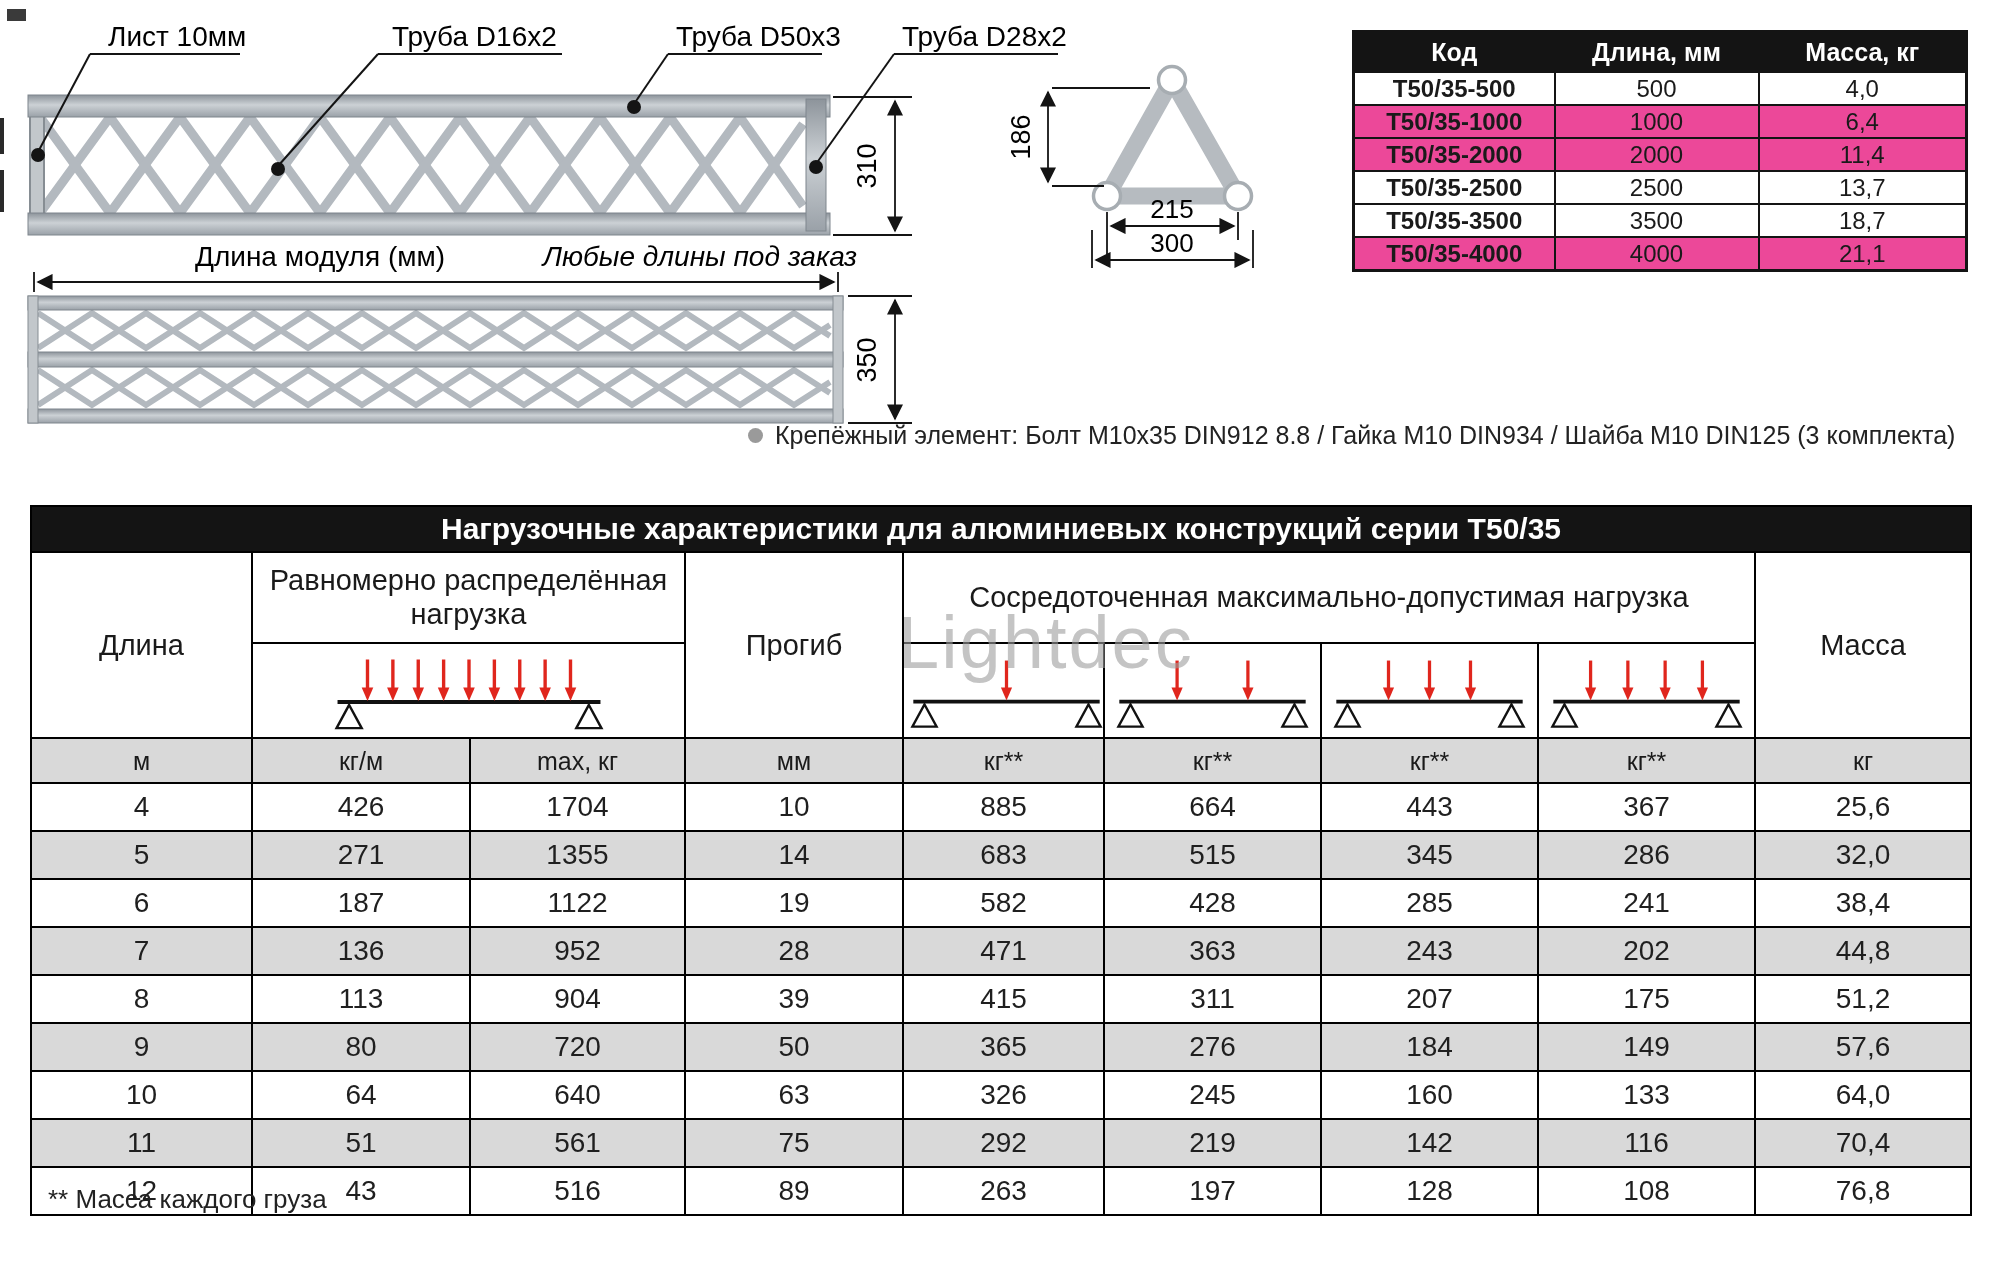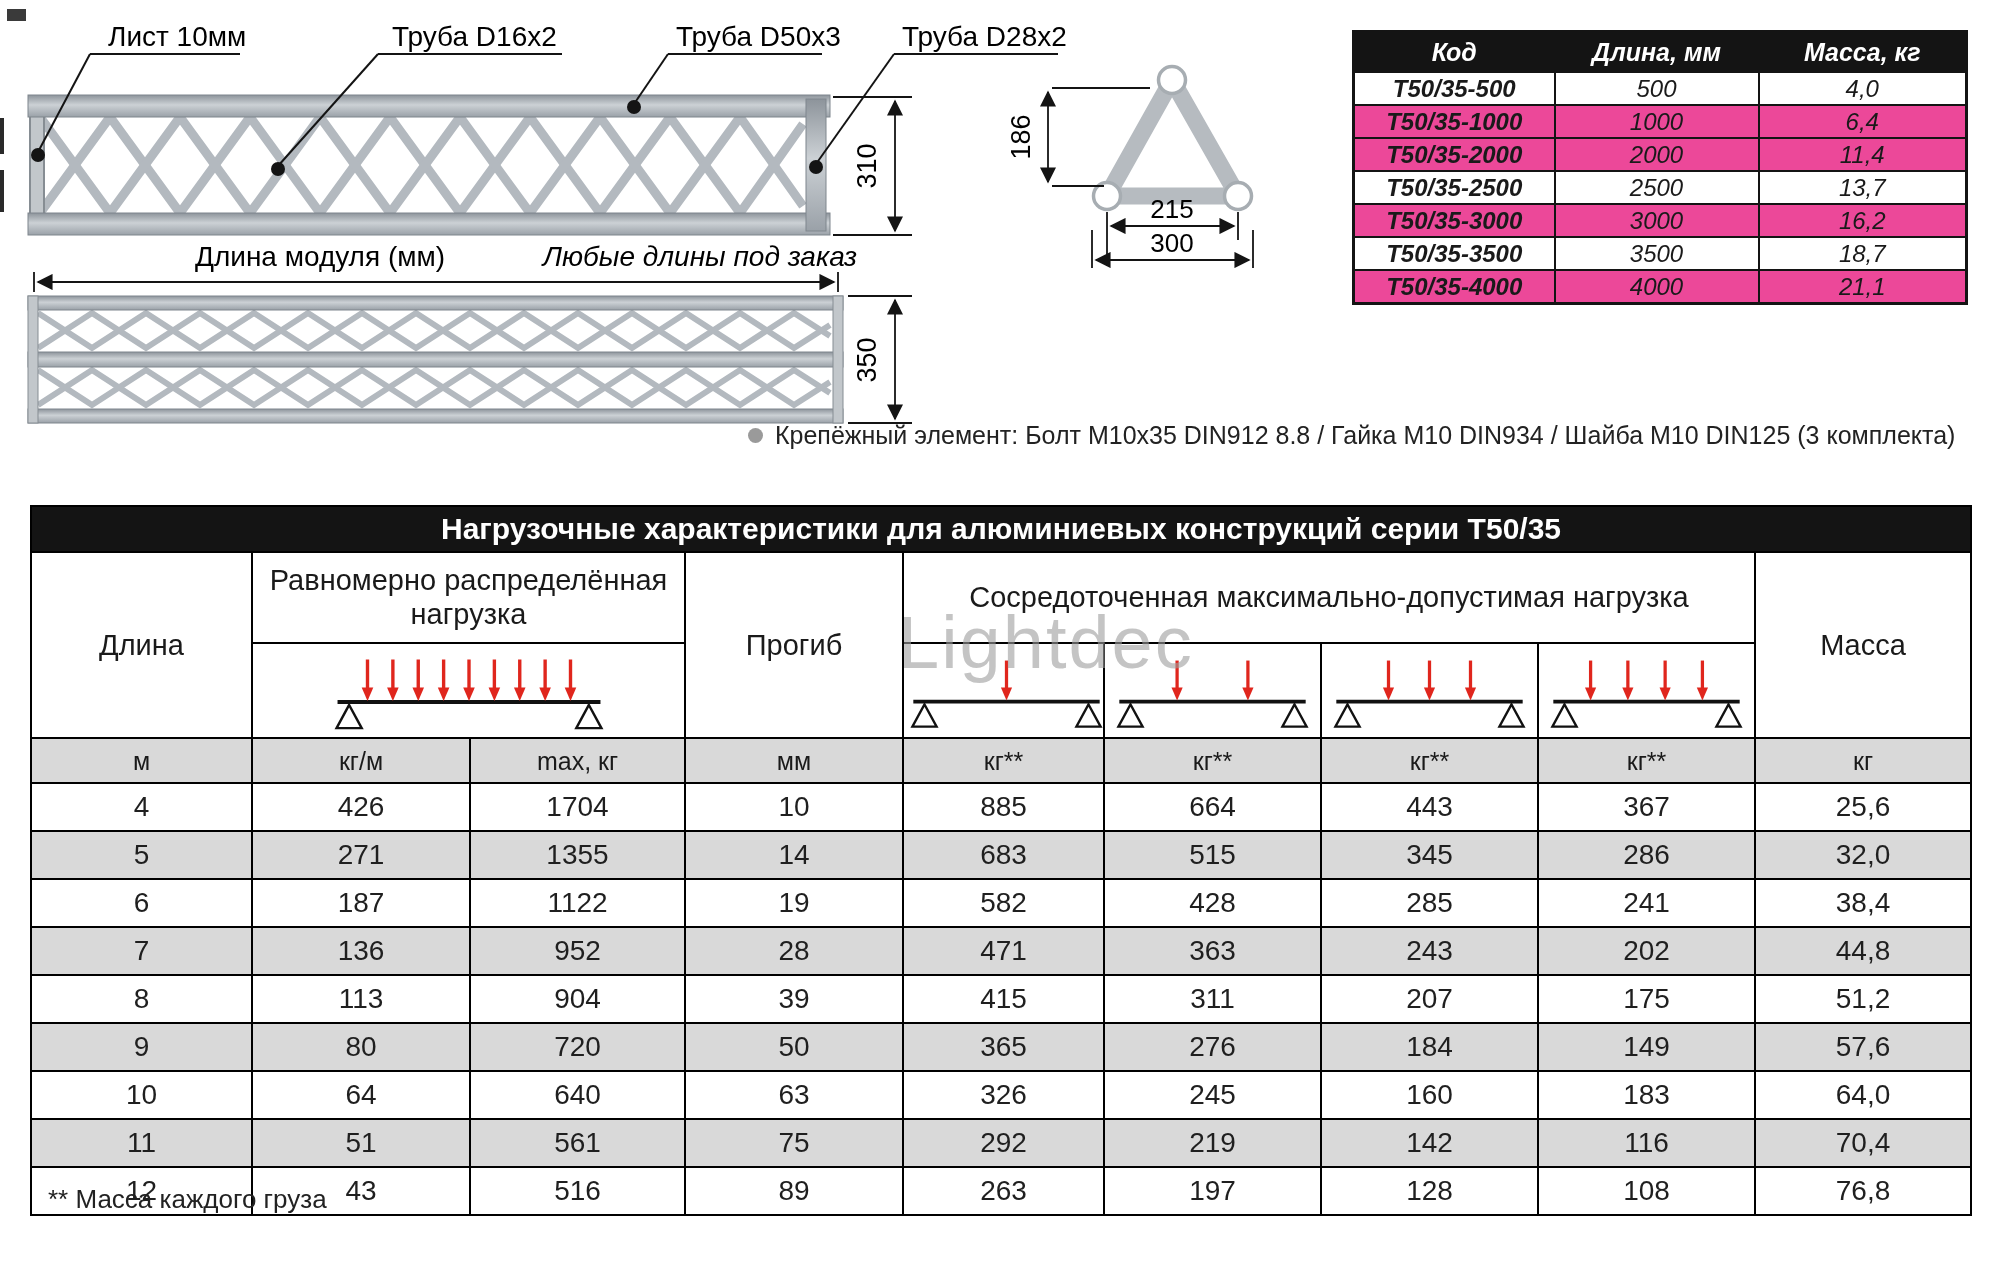--- a/index.html
+++ b/index.html
@@ -2,21 +2,21 @@
 <html><head>
 <meta charset="utf-8">
 <style>
   html,body{margin:0;padding:0;background:#fff;}
   .page{position:relative;width:2000px;height:1264px;background:#fff;overflow:hidden;
         font-family:"Liberation Sans",sans-serif;color:#1a1a1a;}
   svg text{font-family:"Liberation Sans",sans-serif;}
 
   
   .size-table{position:absolute;left:1352px;top:30px;width:613px;border-collapse:collapse;
-              border:3px solid #141414;table-layout:fixed;font-style:italic;}
+              border:3px solid #141414;table-layout:fixed;}
   .size-table th,.size-table td{border:2px solid #141414;text-align:center;padding:0;line-height:1;}
   .size-table thead th{background:#141414;color:#fff;font-size:25px;font-weight:bold;height:38px;}
   .size-table tbody td{font-size:24px;height:31px;background:#fff;}
   .size-table tbody tr.g td{background:#ec4899;}
   .size-table tbody td:first-child{font-weight:bold;}
 
   
   .note{position:absolute;left:748px;top:421px;display:flex;align-items:center;gap:12px;}
   .note .bullet{width:15px;height:15px;border-radius:50%;background:#9a9a9a;flex:0 0 auto;}
   .note .txt{font-size:25px;color:#222;white-space:nowrap;}
@@ -177,25 +177,20 @@
         </tr>
         <tr class="g">
           <td>Т50/35-2000</td>
           <td>2000</td>
           <td>11,4</td>
         </tr>
         <tr class="">
           <td>Т50/35-2500</td>
           <td>2500</td>
           <td>13,7</td>
-        </tr>
-        <tr class="g">
-          <td>Т50/35-3000</td>
-          <td>3000</td>
-          <td>16,2</td>
         </tr>
         <tr class="">
           <td>Т50/35-3500</td>
           <td>3500</td>
           <td>18,7</td>
         </tr>
         <tr class="g">
           <td>Т50/35-4000</td>
           <td>4000</td>
           <td>21,1</td>
@@ -386,21 +381,21 @@
           <td>57,6</td>
         </tr>
         <tr class="">
           <td>10</td>
           <td>64</td>
           <td>640</td>
           <td>63</td>
           <td>326</td>
           <td>245</td>
           <td>160</td>
-          <td>183</td>
+          <td>133</td>
           <td>64,0</td>
         </tr>
         <tr class="g">
           <td>11</td>
           <td>51</td>
           <td>561</td>
           <td>75</td>
           <td>292</td>
           <td>219</td>
           <td>142</td>

